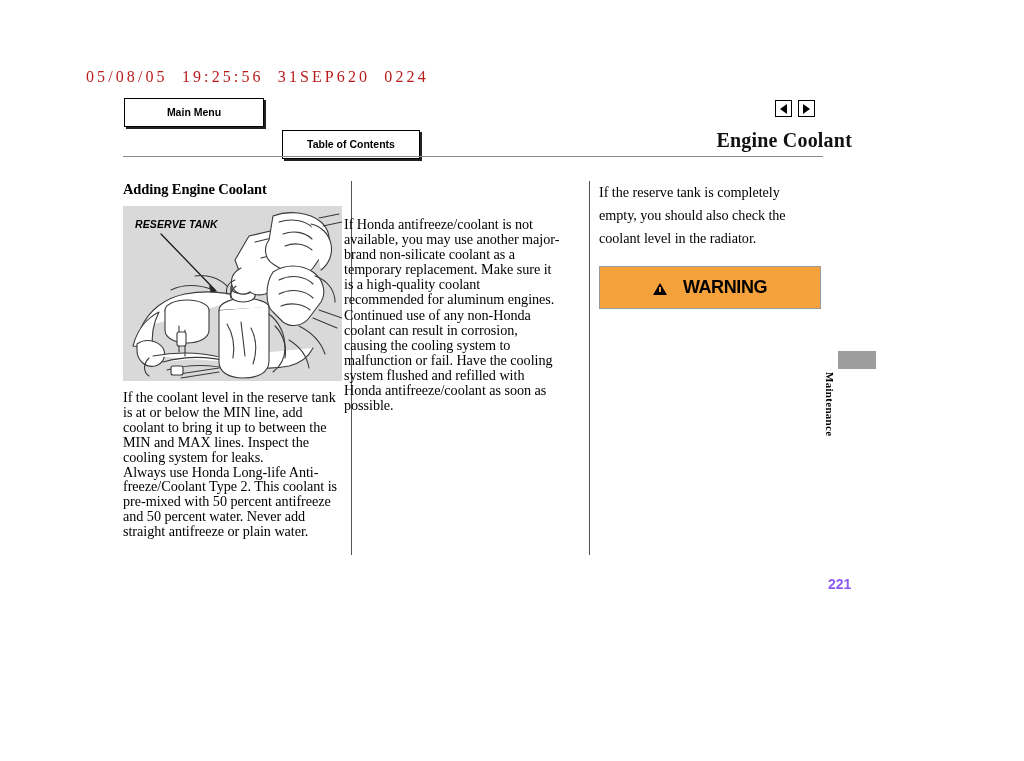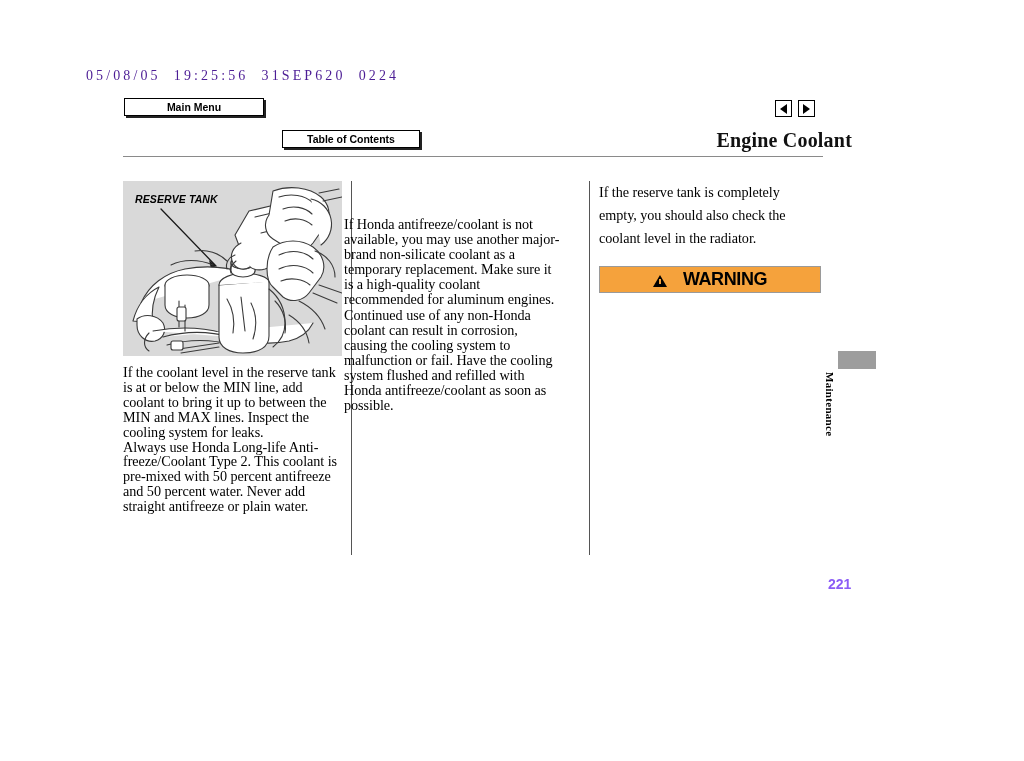--- a/index.html
+++ b/index.html
@@ -15,30 +15,30 @@
     color: #000000;
     overflow: hidden;
   }
 
   
   .timestamp {
     position: absolute;
     left: 86px;
     top: 68px;
     font-family: "Liberation Serif", serif;
-    font-size: 14px;
+    font-size: 16px;
     letter-spacing: 3.1px;
-    color: #4c1d95;
+    color: #b91c1c;
     white-space: pre;
   }
 
   .nav-button {
     position: absolute;
     top: 98px;
-    height: 18px;
+    height: 29px;
     background: #ffffff;
     border: 1px solid #000000;
     box-shadow: 2px 2px 0 0 #222222;
     font-family: "Liberation Sans", sans-serif;
     font-size: 10.5px;
     font-weight: bold;
     color: #000000;
     text-align: center;
     line-height: 17px;
     padding: 0;
@@ -155,21 +155,21 @@
   
   .warning-box {
     margin-top: 16px;
     border: 1px solid #9a9a9a;
     background: #ffffff;
     box-sizing: border-box;
     width: 222px;
   }
   .warning-header {
     background: #f5a23c;
-    height: 25px;
+    height: 41px;
     display: flex;
     align-items: center;
     justify-content: center;
     gap: 16px;
   }
   .warning-header .wtri {
     position: relative;
     width: 0; height: 0;
     border-left: 7px solid transparent;
     border-right: 7px solid transparent;
@@ -251,20 +251,21 @@
   <span class="tri tri-right"></span>
 </div>
 
 <div class="page-title">Engine Coolant</div>
 <div class="title-rule"></div>
 
 <div class="col-rule" id="col-rule-1"></div>
 <div class="col-rule" id="col-rule-2"></div>
 
 <div class="column" id="col-left">
+  <h2 class="section-heading">Adding Engine Coolant</h2>
 
   <div class="illustration">
     <svg width="219" height="175" viewBox="0 0 219 175" xmlns="http://www.w3.org/2000/svg">
       <g fill="none" stroke="#3a3a3a" stroke-width="1.1" stroke-linejoin="round" stroke-linecap="round">
 
         <line x1="38" y1="28" x2="93" y2="85" stroke="#1a1a1a" stroke-width="1.3"></line>
         <polygon points="93,85 86,79 88,88" fill="#1a1a1a" stroke="none"></polygon>
 
         <path d="M18 122 C26 104 42 92 62 88 C84 84 104 86 122 92" fill="#ffffff"></path>
         <path d="M10 140 C14 124 24 112 36 106 C30 118 28 130 30 142 Z" fill="#ffffff"></path>

